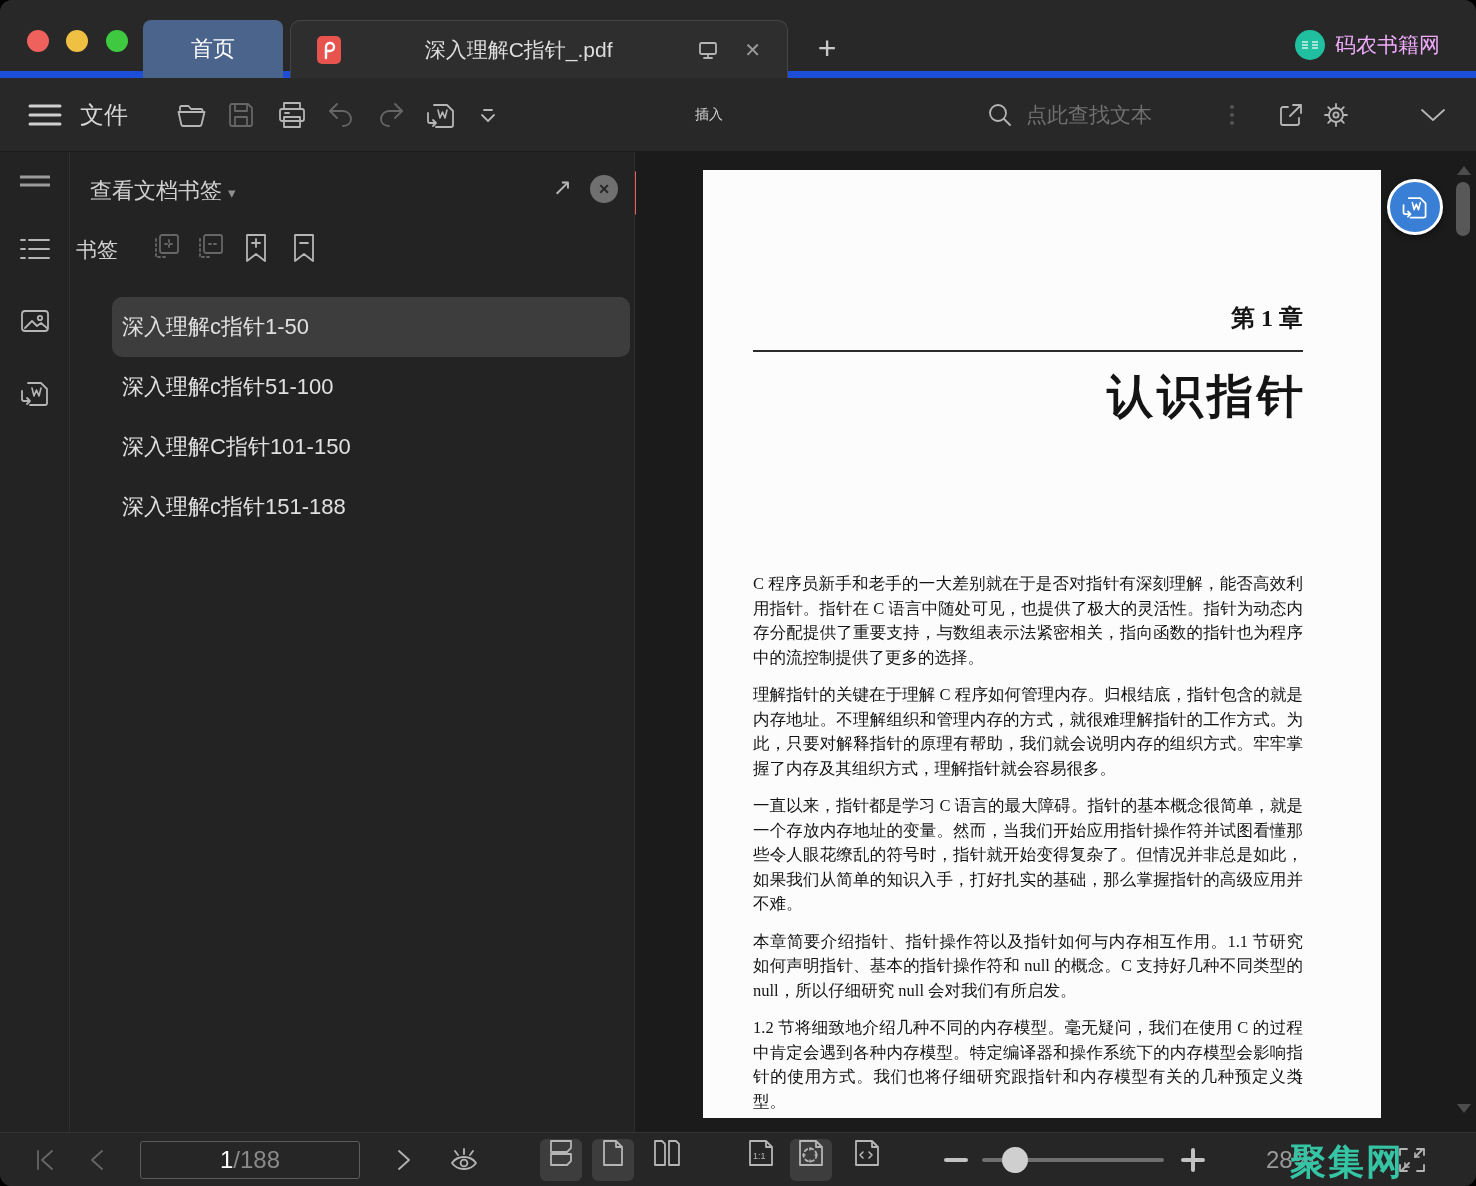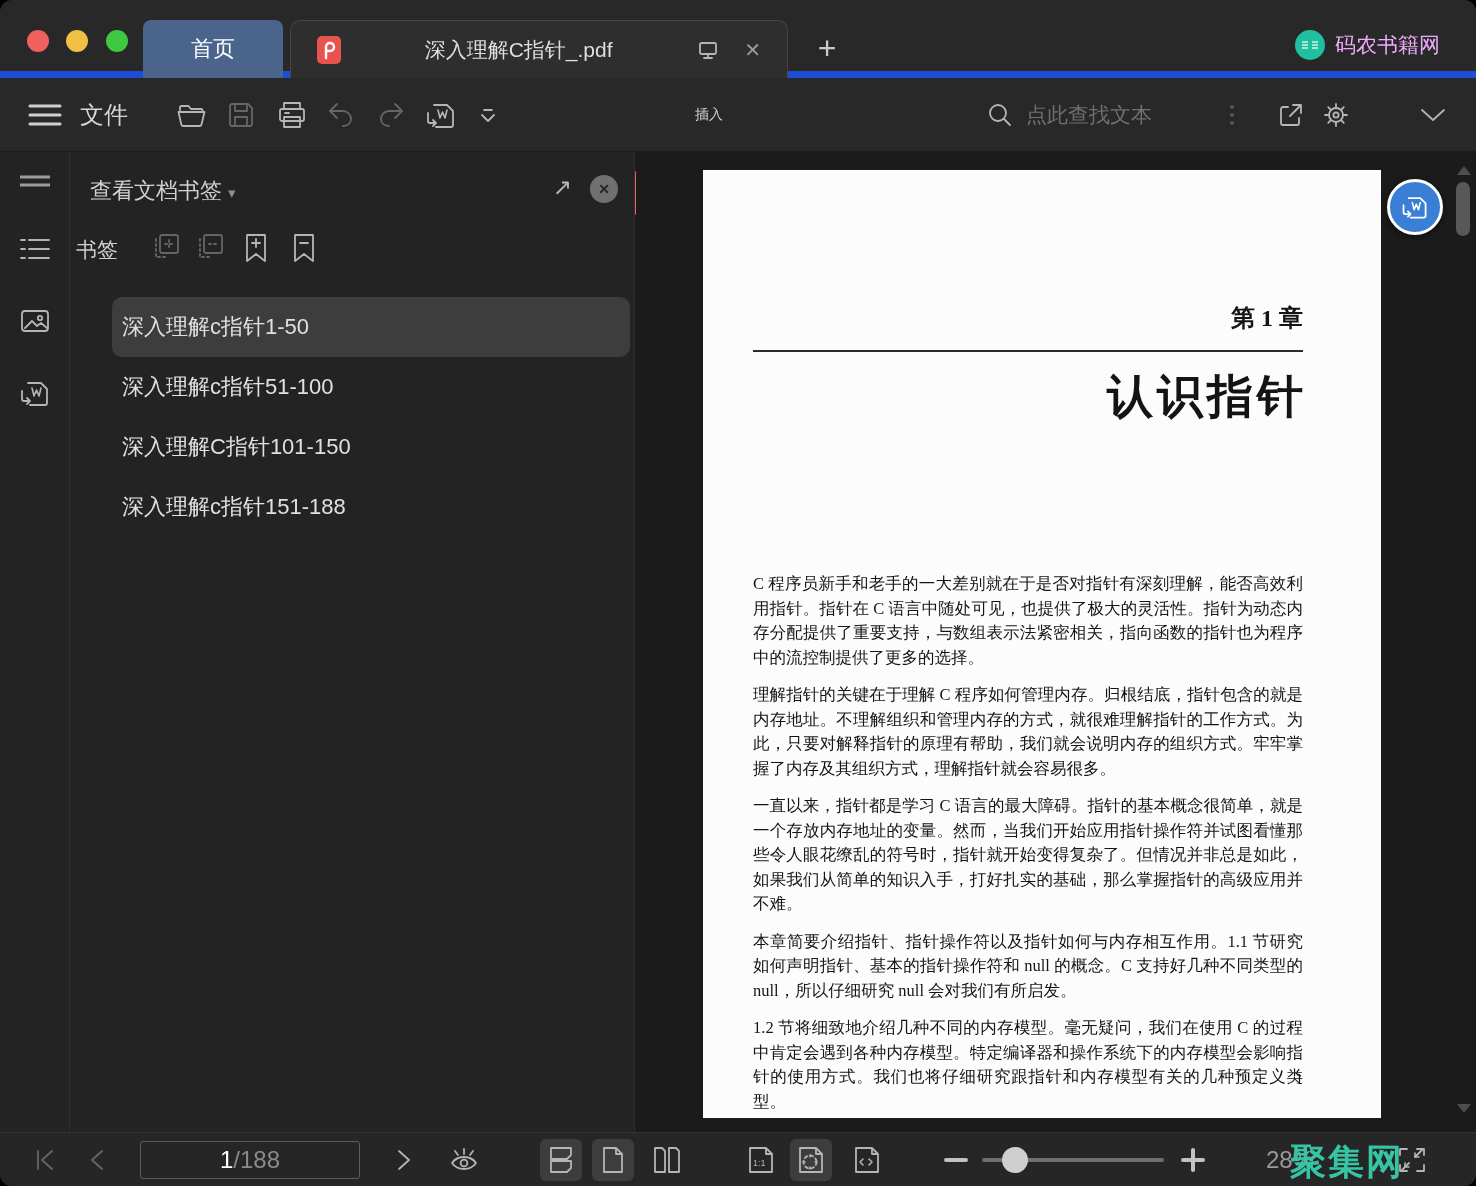--- a/index.html
+++ b/index.html
@@ -103,21 +103,21 @@
   .bottombar { position:absolute; left:0; top:1132px; width:1476px; height:54px; background:#262626;
                border-top:1px solid #333; }
   .bicon { position:absolute; top:50%; transform:translateY(-50%); display:flex; align-items:center;
            justify-content:center; }
   .pagebox { position:absolute; left:140px; top:8px; width:220px; height:38px;
              border:1px solid #5c5c5c; border-radius:3px; display:flex; align-items:center;
              justify-content:center; font-size:24px; }
   .pagebox .cur { color:#fff; }
   .pagebox .tot { color:#8a8a8a; }
   .viewbtn { position:absolute; top:6px; width:42px; height:42px; border-radius:6px; display:flex;
-             align-items:center; justify-content:center; }
+             justify-content:center; }
   .viewbtn.on { background:#3d3d3d; }
   .slider { position:absolute; left:982px; top:25px; width:182px; height:4px; background:#707070;
             border-radius:2px; }
   .knob { position:absolute; left:20px; top:-11px; width:26px; height:26px; border-radius:50%;
           background:#cfcfcf; }
   .zoompct { position:absolute; left:1266px; top:0; height:54px; display:flex; align-items:center;
              color:#9a9a9a; font-size:24px; }
   .watermark { position:absolute; left:1290px; top:1138px; font-size:36px; font-weight:900;
                color:#35c5a5; letter-spacing:2px; z-index:50; }
 </style>

